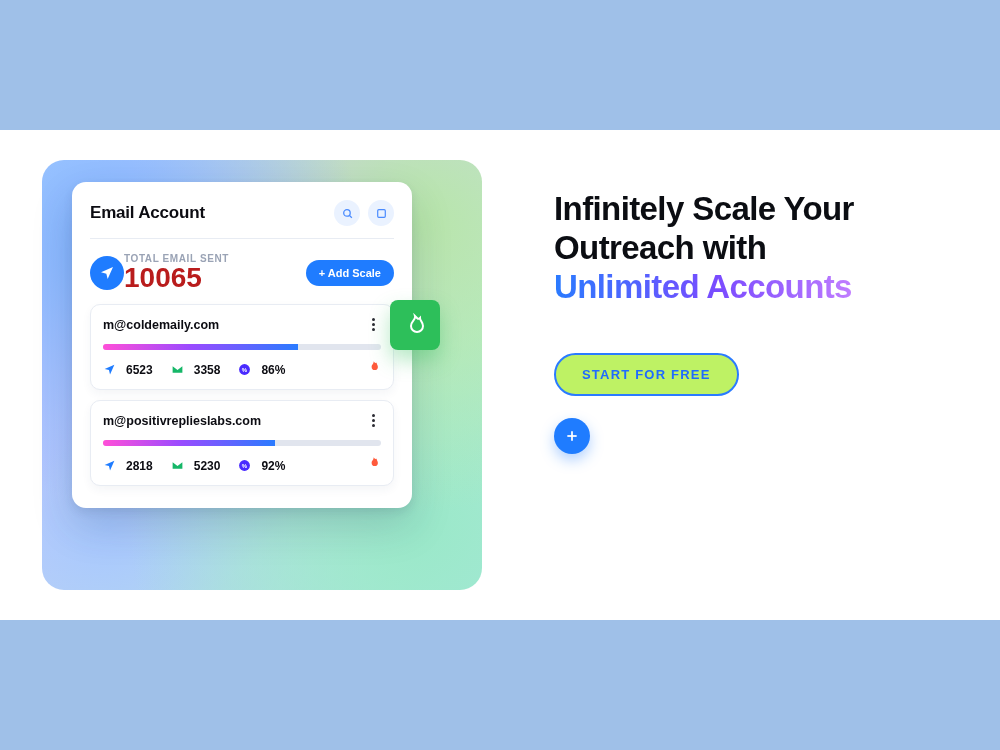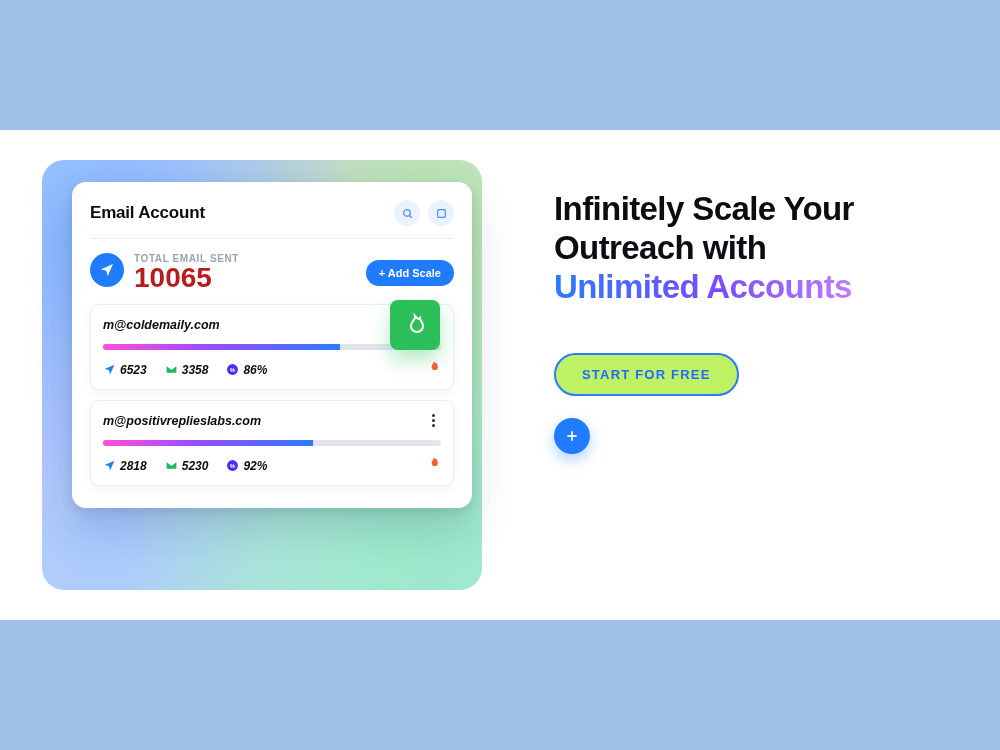--- a/index.html
+++ b/index.html
@@ -30,21 +30,21 @@
     background: radial-gradient(circle at 15% 20%, #7fb3ff 0%, rgba(127,179,255,0) 50%),
                 radial-gradient(circle at 85% 15%, #b7e6a8 0%, rgba(183,230,168,0) 55%),
                 radial-gradient(circle at 85% 85%, #9ae8c9 0%, rgba(154,232,201,0) 55%),
                 radial-gradient(circle at 15% 85%, #a7c8ff 0%, rgba(167,200,255,0) 55%),
                 linear-gradient(135deg, #b7d6ff 0%, #d6c9ff 35%, #bff0d2 70%, #a9e8e0 100%);
   }
   .card {
     position: absolute;
     left: 72px;
     top: 52px;
-    width: 400px;
+    width: 340px;
     background: #ffffff;
     border-radius: 14px;
     box-shadow: 0 18px 40px rgba(30,50,90,0.18), 0 4px 10px rgba(30,50,90,0.10);
     padding: 18px 18px 12px 18px;
   }
   .card-head {
     display: flex;
     align-items: center;
     justify-content: space-between;
     padding-bottom: 12px;
@@ -59,56 +59,55 @@
   .head-icons { display: flex; gap: 8px; }
   .pill-icon {
     width: 26px; height: 26px; border-radius: 999px;
     background: #eaf2ff; display: flex; align-items:center; justify-content:center;
   }
   .pill-icon svg { width: 13px; height: 13px; }
   .summary {
     display: flex; align-items: center; justify-content: space-between;
     padding: 14px 0 12px 0;
   }
-  .summary-left { display:flex; gap:10px; }
+  .summary-left { display:flex; align-items:center; }
   .send-badge {
     width: 34px; height: 34px; border-radius: 999px; background:#1f7cff;
     display:flex; align-items:center; justify-content:center;
   }
   .send-badge svg { width:16px; height:16px; fill:#fff; }
   .summary-text .label {
     font-size: 10px; font-weight:700; color:#9aa3b5; letter-spacing:0.6px;
   }
   .summary-text .value {
     font-size: 28px; font-weight:800; color:#b91c1c; line-height:1;
   }
   .add-btn {
     background:#1f7cff; color:#fff; border:none; border-radius:999px;
     font-size:11px; font-weight:700; padding:7px 13px; cursor:pointer;
   }
   .account {
     background:#fff; border:1px solid #e8ecf3; border-radius:10px;
     padding:10px 12px 10px 12px; margin-bottom:10px;
     box-shadow: 0 4px 10px rgba(30,50,90,0.05);
-    font-style: italic;
   }
   .acct-top { display:flex; align-items:center; justify-content:space-between; }
   .acct-email { font-size:12.5px; font-weight:600; color:#0c0c12; }
   .kebab { width:16px; display:flex; flex-direction:column; align-items:center; gap:2px; cursor:pointer; padding:3px 0;}
   .kebab span { width:3px; height:3px; border-radius:999px; background:#2b2b33; }
   .bar {
     height:6px; border-radius:999px; background:#e1e5ee; margin:10px 0 10px 0;
     overflow:hidden; position:relative;
   }
   .bar-fill {
     height:100%;
     background: linear-gradient(90deg, #ff4fd8 0%, #9a4bff 45%, #2a7bff 100%);
   }
   .acct-stats { display:flex; align-items:center; gap:18px; }
-  .stat { display:flex; align-items:center; gap:4px; font-size:12px; font-weight:700; color:#0c0c12; }
+  .stat { display:flex; align-items:center; gap:10px; font-size:12px; font-weight:700; color:#0c0c12; }
   .stat svg { width:13px; height:13px; }
   .flame { margin-left:auto; }
   .flame svg { width:15px; height:15px; }
   .badge-fire {
     position:absolute; left: 390px; top: 170px;
     width:50px; height:50px; border-radius:8px;
     background:#2dbf5a;
     box-shadow: 0 10px 20px rgba(45,191,90,0.35);
     display:flex; align-items:center; justify-content:center;
   }

